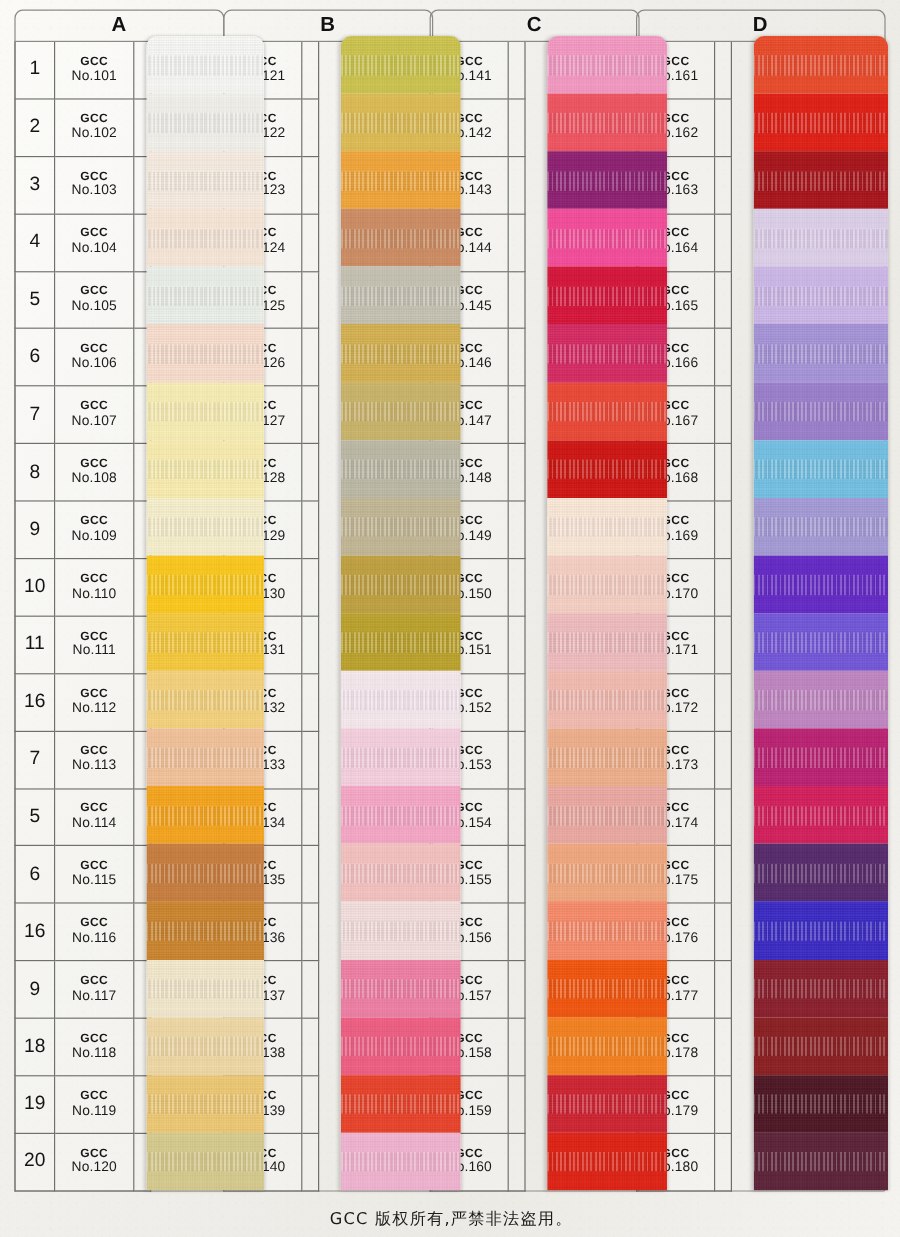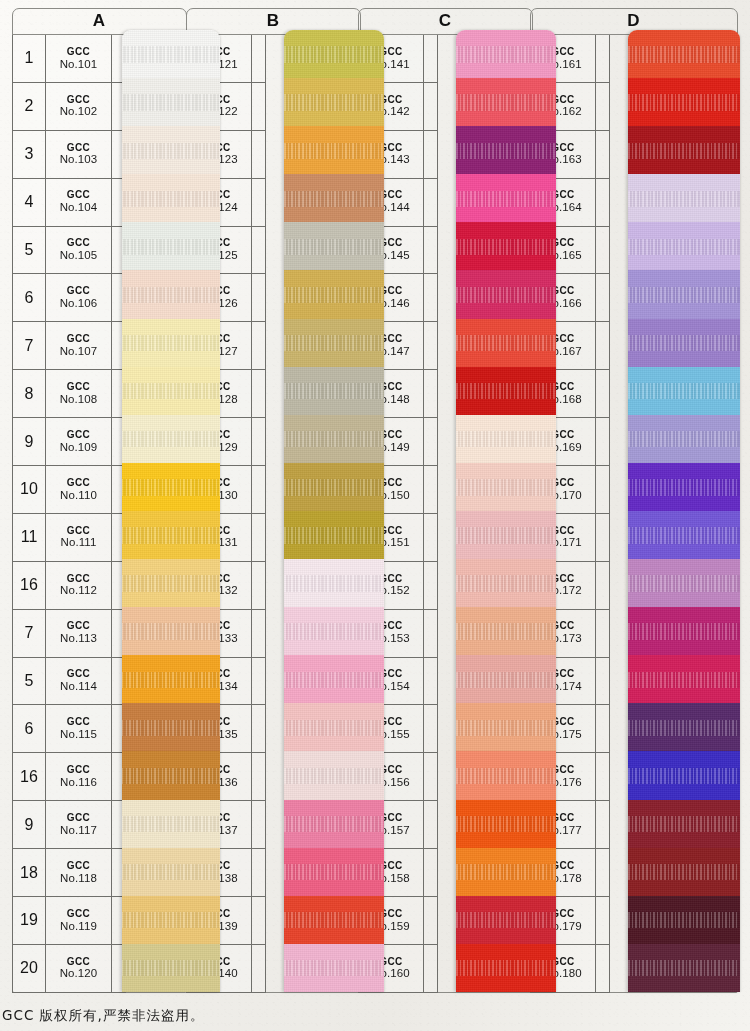--- a/index.html
+++ b/index.html
@@ -199,21 +199,21 @@
     opacity: .55;
     pointer-events: none;
   }
 
   
   #footer {
     position: absolute;
     left: 2px;
     right: 0;
     bottom: 6px;
-    text-align: left;
+    text-align: center;
     font-size: 13.5px;
     color: #1b1b1b;
     letter-spacing: 1px;
     font-family: "DejaVu Sans", "Liberation Sans", sans-serif;
   }
 </style>
 </head>
 <body>
 
 <div id="card">

